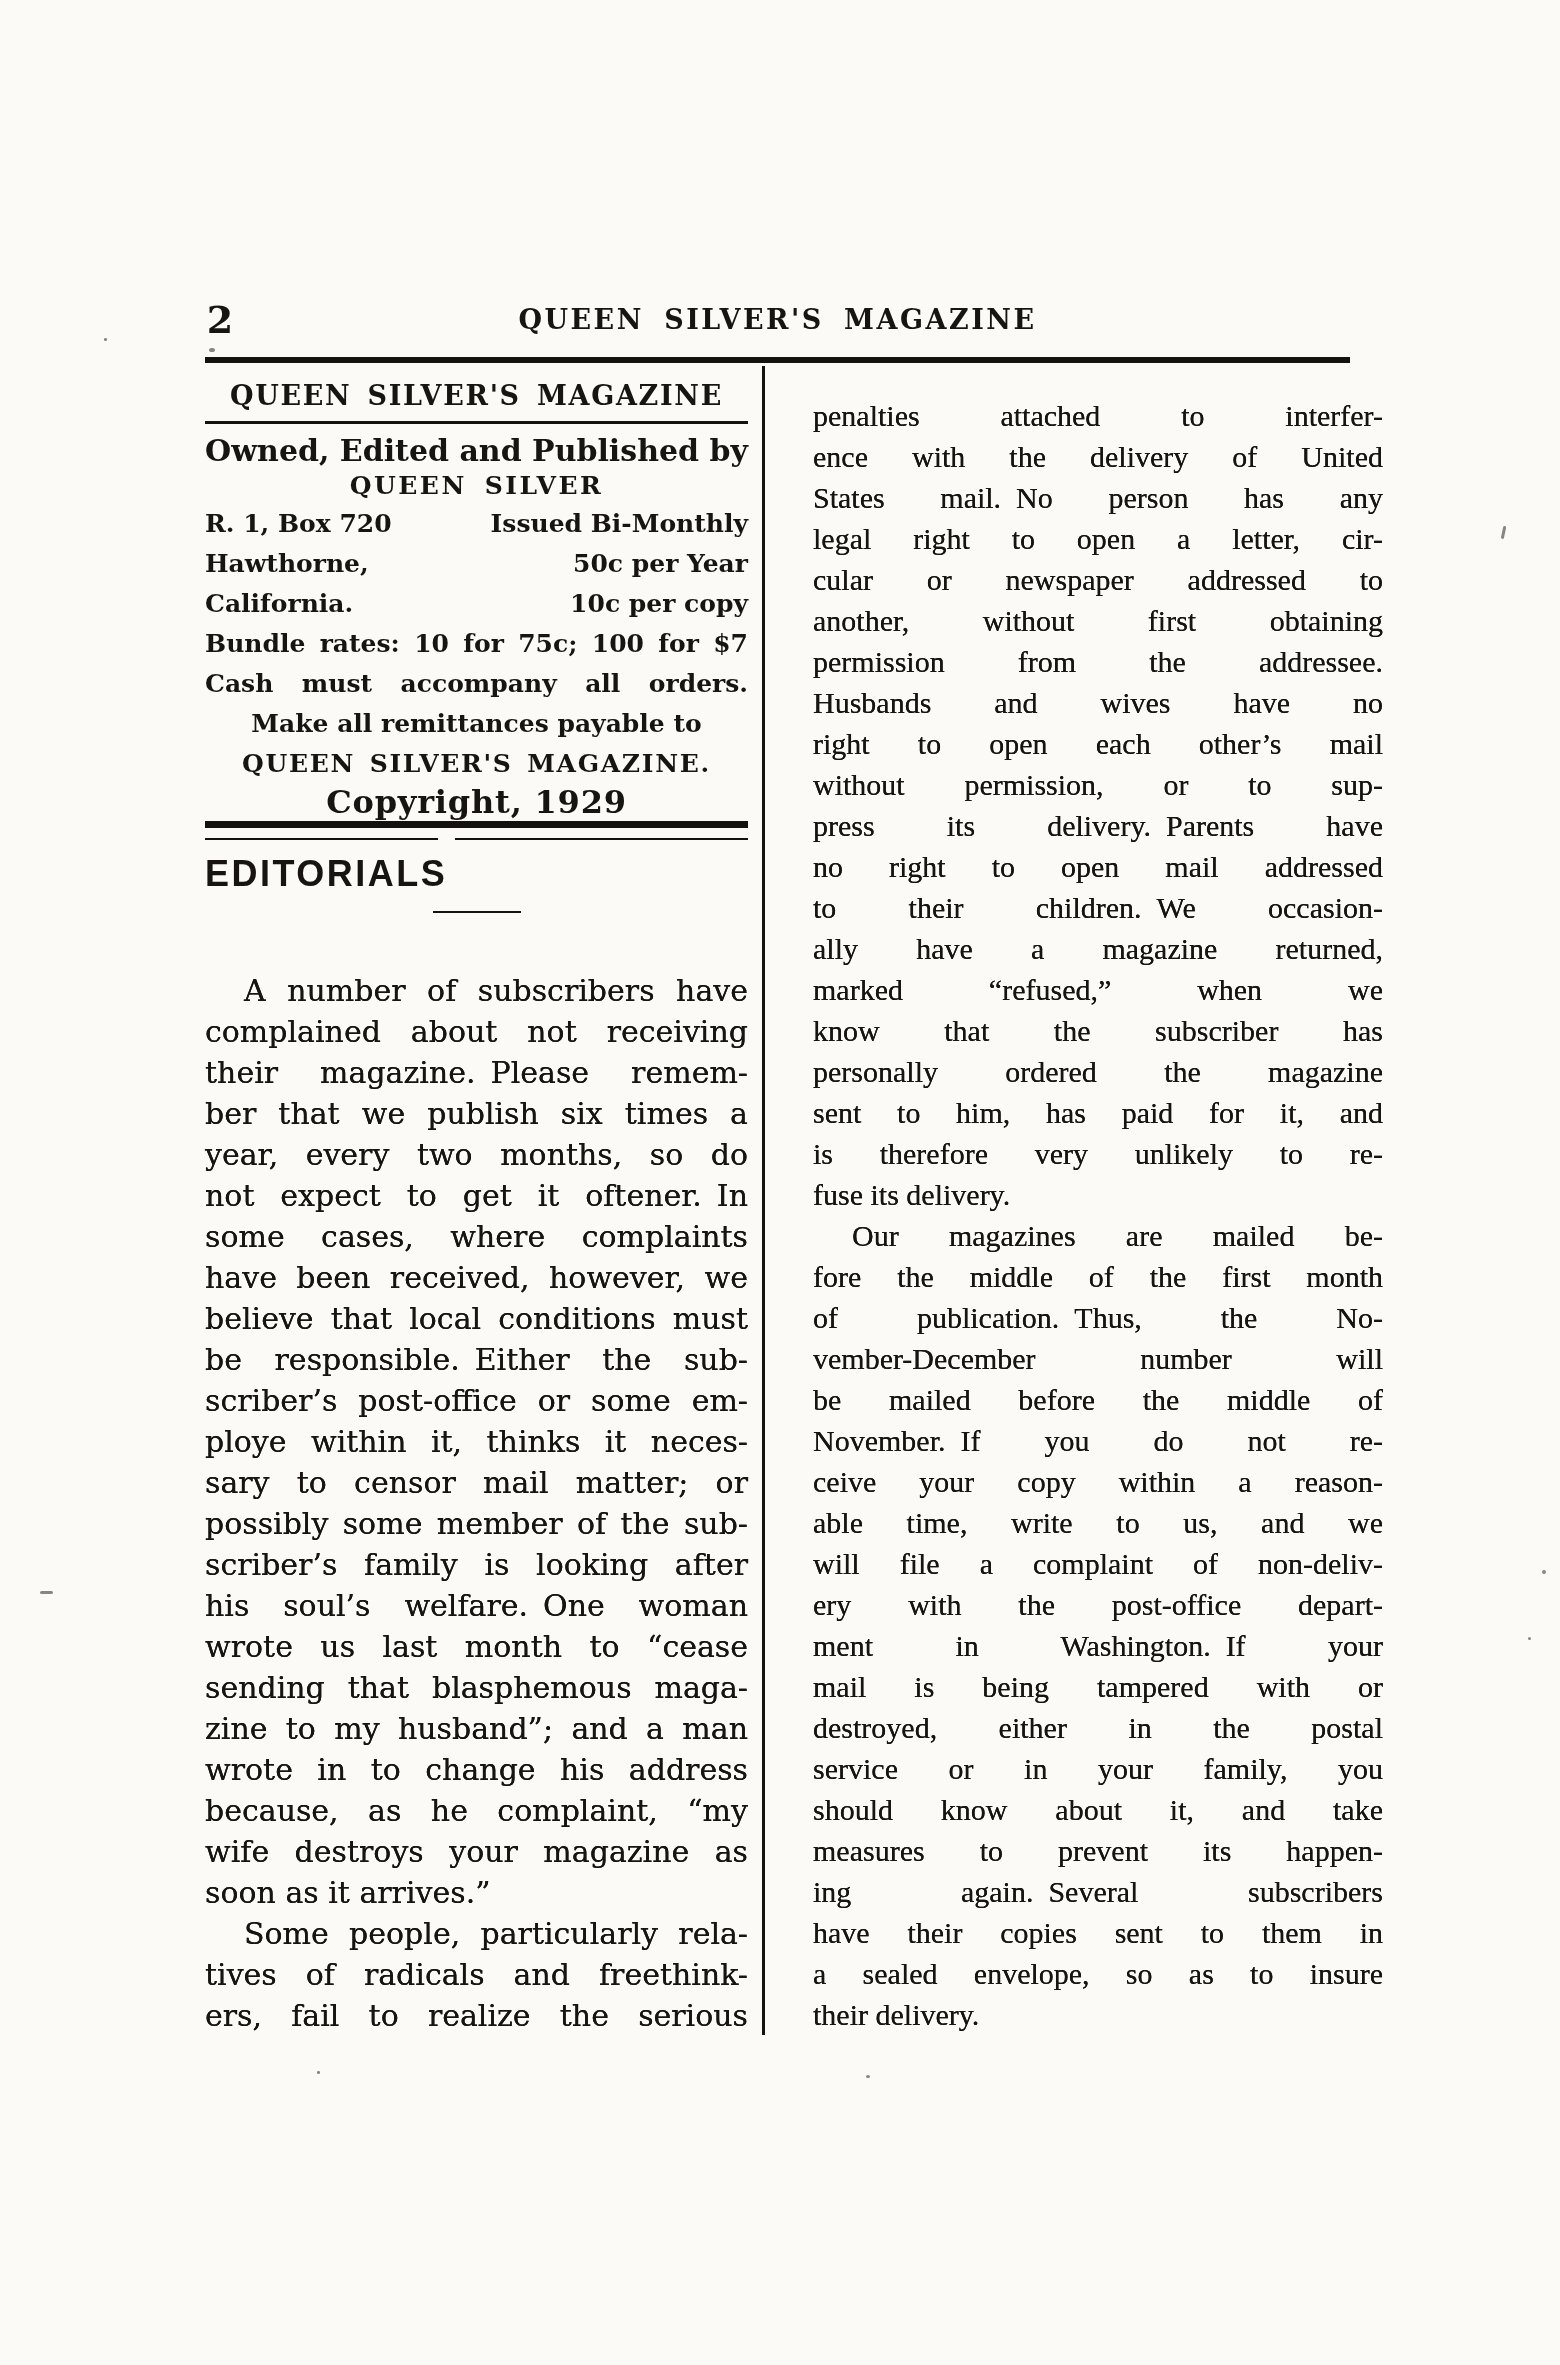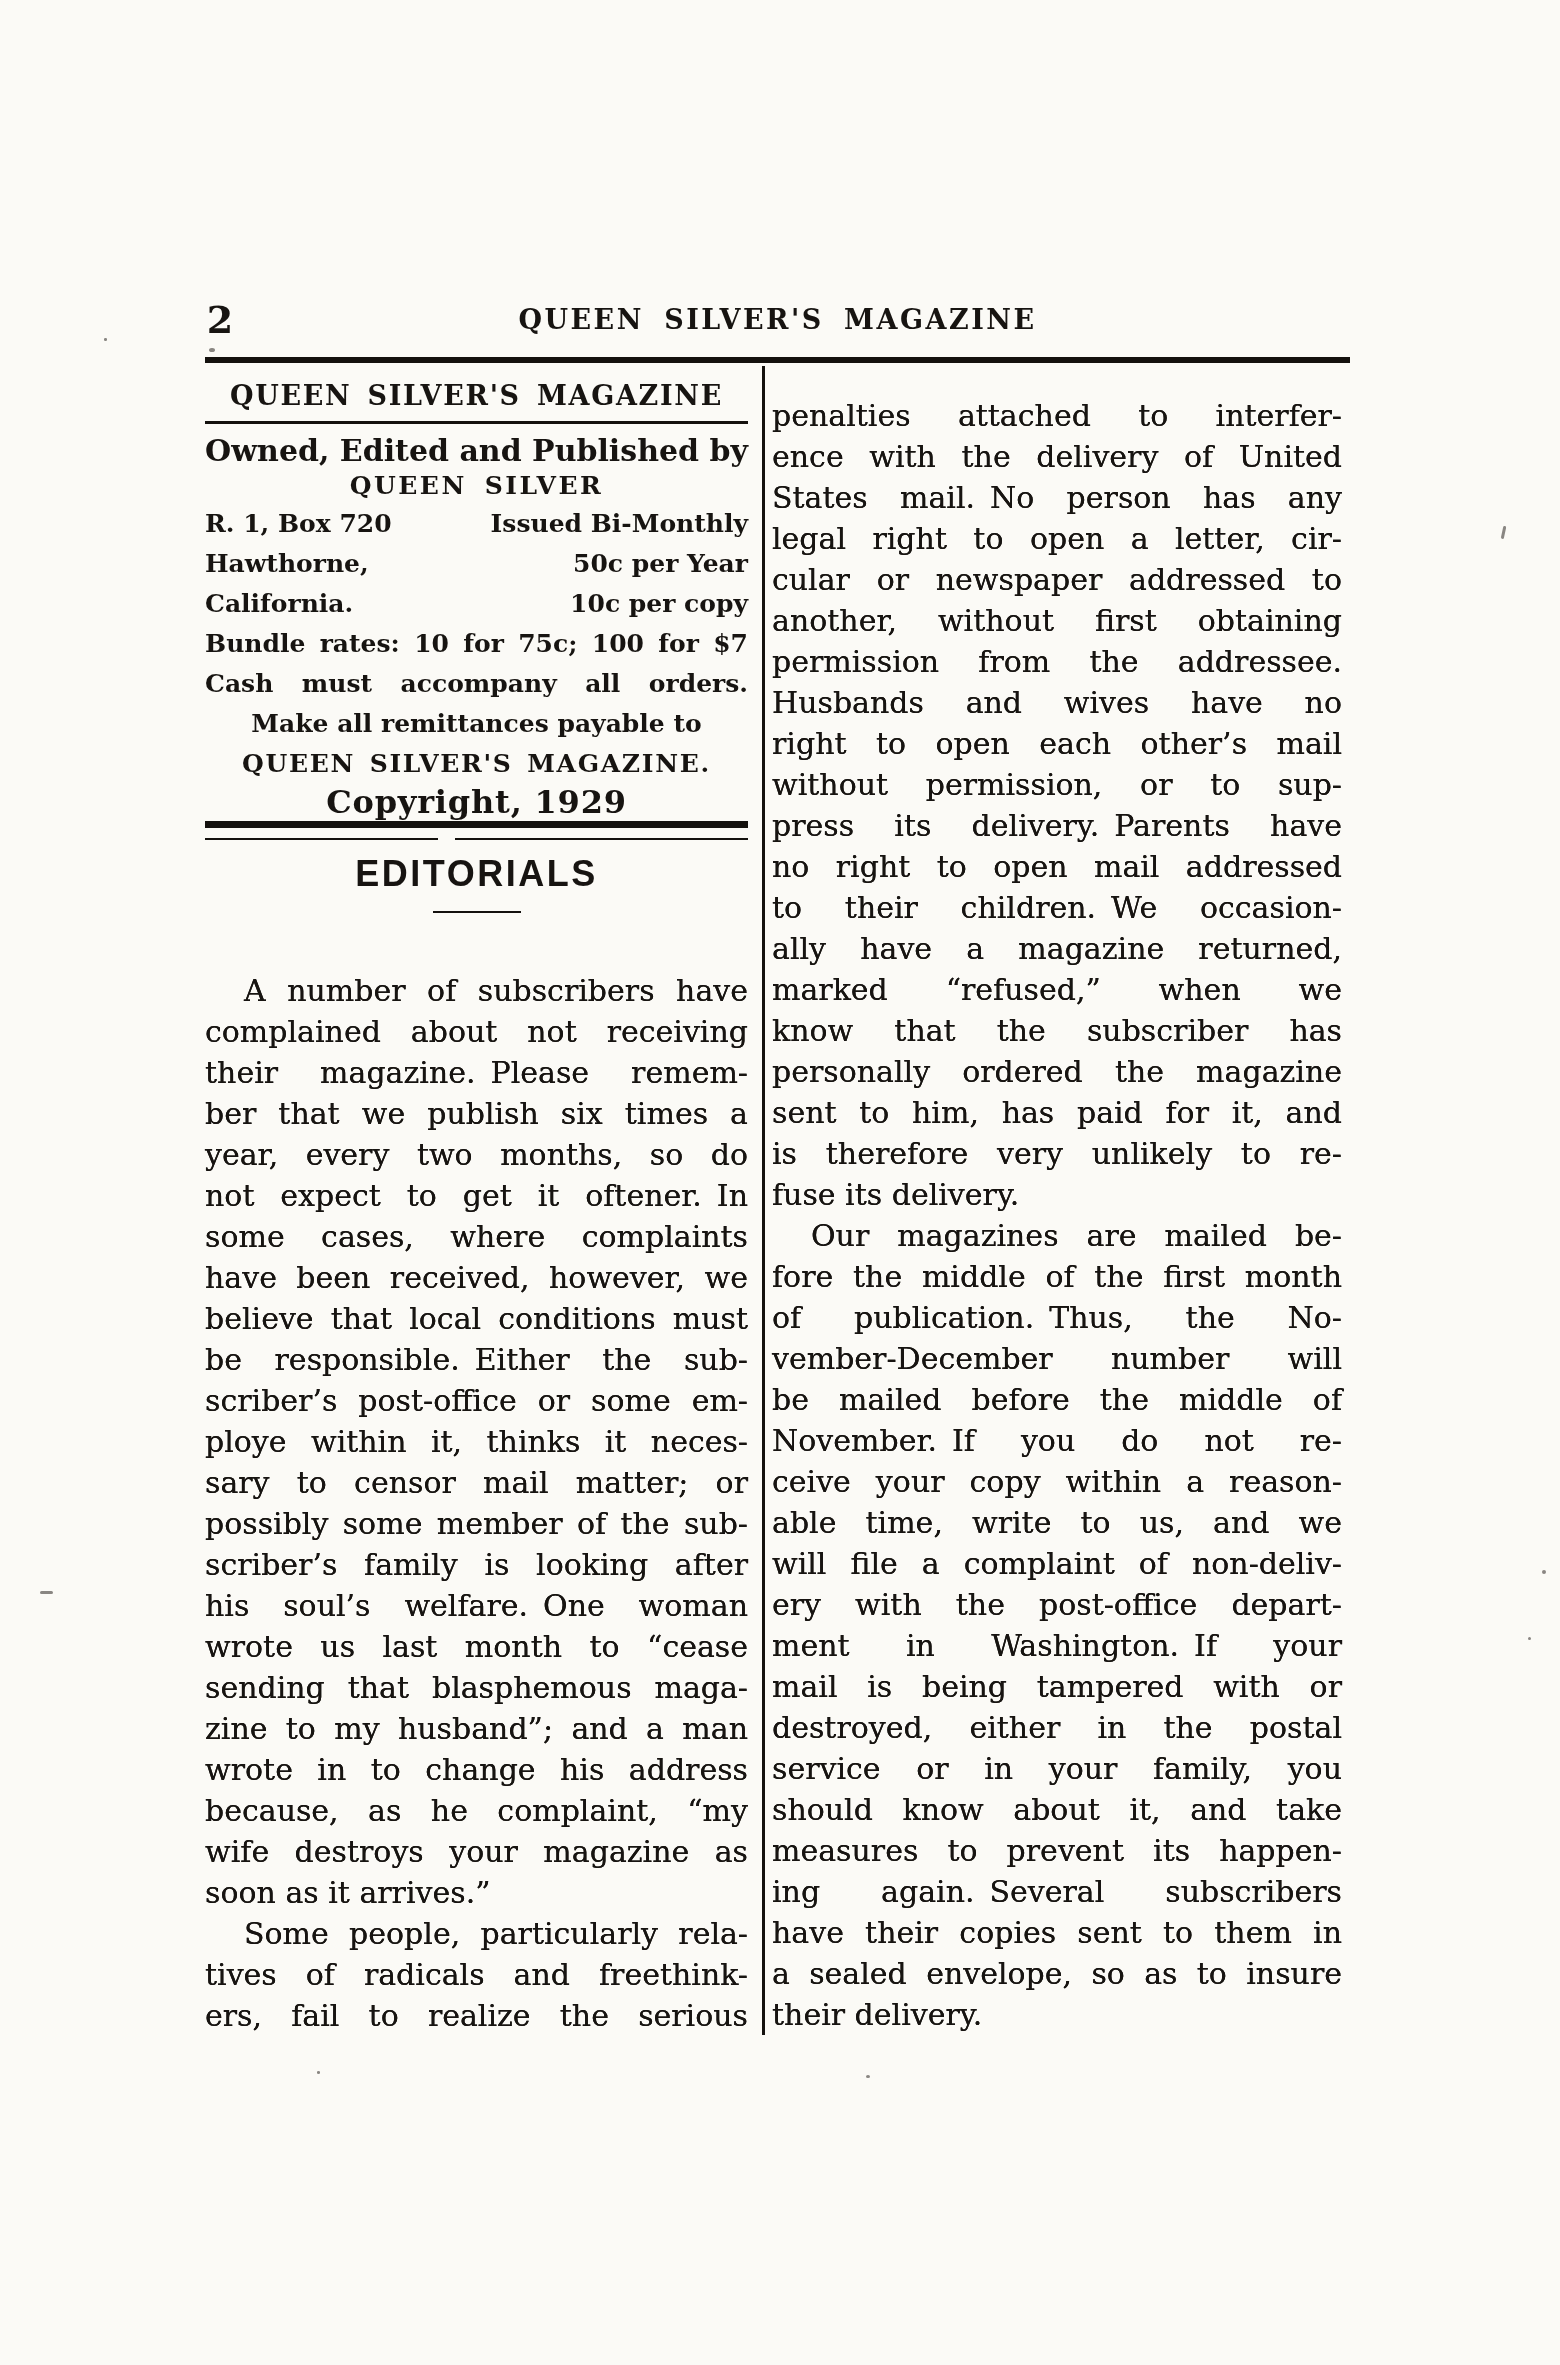--- a/index.html
+++ b/index.html
@@ -49,36 +49,36 @@
   }
   .mast-center { font-size:25px; font-weight:bold; line-height:40px; text-align:center; }
   .mast-center.spaced { letter-spacing:1.7px; word-spacing:4.2px; }
   .mast-copyright { font-size:32px; font-weight:bold; line-height:37px; text-align:center; letter-spacing:0.8px; }
   .dr-thick { height:7.5px; background:#14110e; margin-top:0px; }
   .dr-thin { margin-top:9.2px; height:2.5px; display:flex; }
   .dr-thin .seg1 { width:43%; background:#14110e; height:2.5px; }
   .dr-thin .gap  { width:3%; }
   .dr-thin .seg2 { flex:1; background:#14110e; height:2.5px; }
   .editorials-heading {
-    margin-top:13.4px; text-align:center;
+    margin-top:13.4px; text-align:left;
     font-family:"Liberation Sans", sans-serif;
     font-size:36px; font-weight:bold; letter-spacing:2.5px; line-height:39px;
   }
   .short-divider { margin:18.4px auto 0 auto; width:88px; height:2.5px; background:#14110e; }
   .left-body { margin-top:57px; }
   
   .body-text { font-size:30px; line-height:41px; }
   .body-text .line {
     text-align:justify; text-align-last:justify;
     white-space:nowrap;
     text-shadow:0 0 0.4px currentColor;
   }
   .body-text .line.flush { text-align-last:left; }
   .body-text .line.indent { text-indent:39px; }
-  .right-col { position:absolute; left:772px; top:395px; width:570px; }
+  .right-col { position:absolute; left:813px; top:395px; width:570px;font-family:Liberation Serif, serif; }
   
   .speck { position:absolute; background:#2b2722; opacity:.55; border-radius:50%; }
 </style>
 </head>
 <body>
 
 <div class="page">
 
   <div class="running-head">
     <span class="page-num">2</span>

